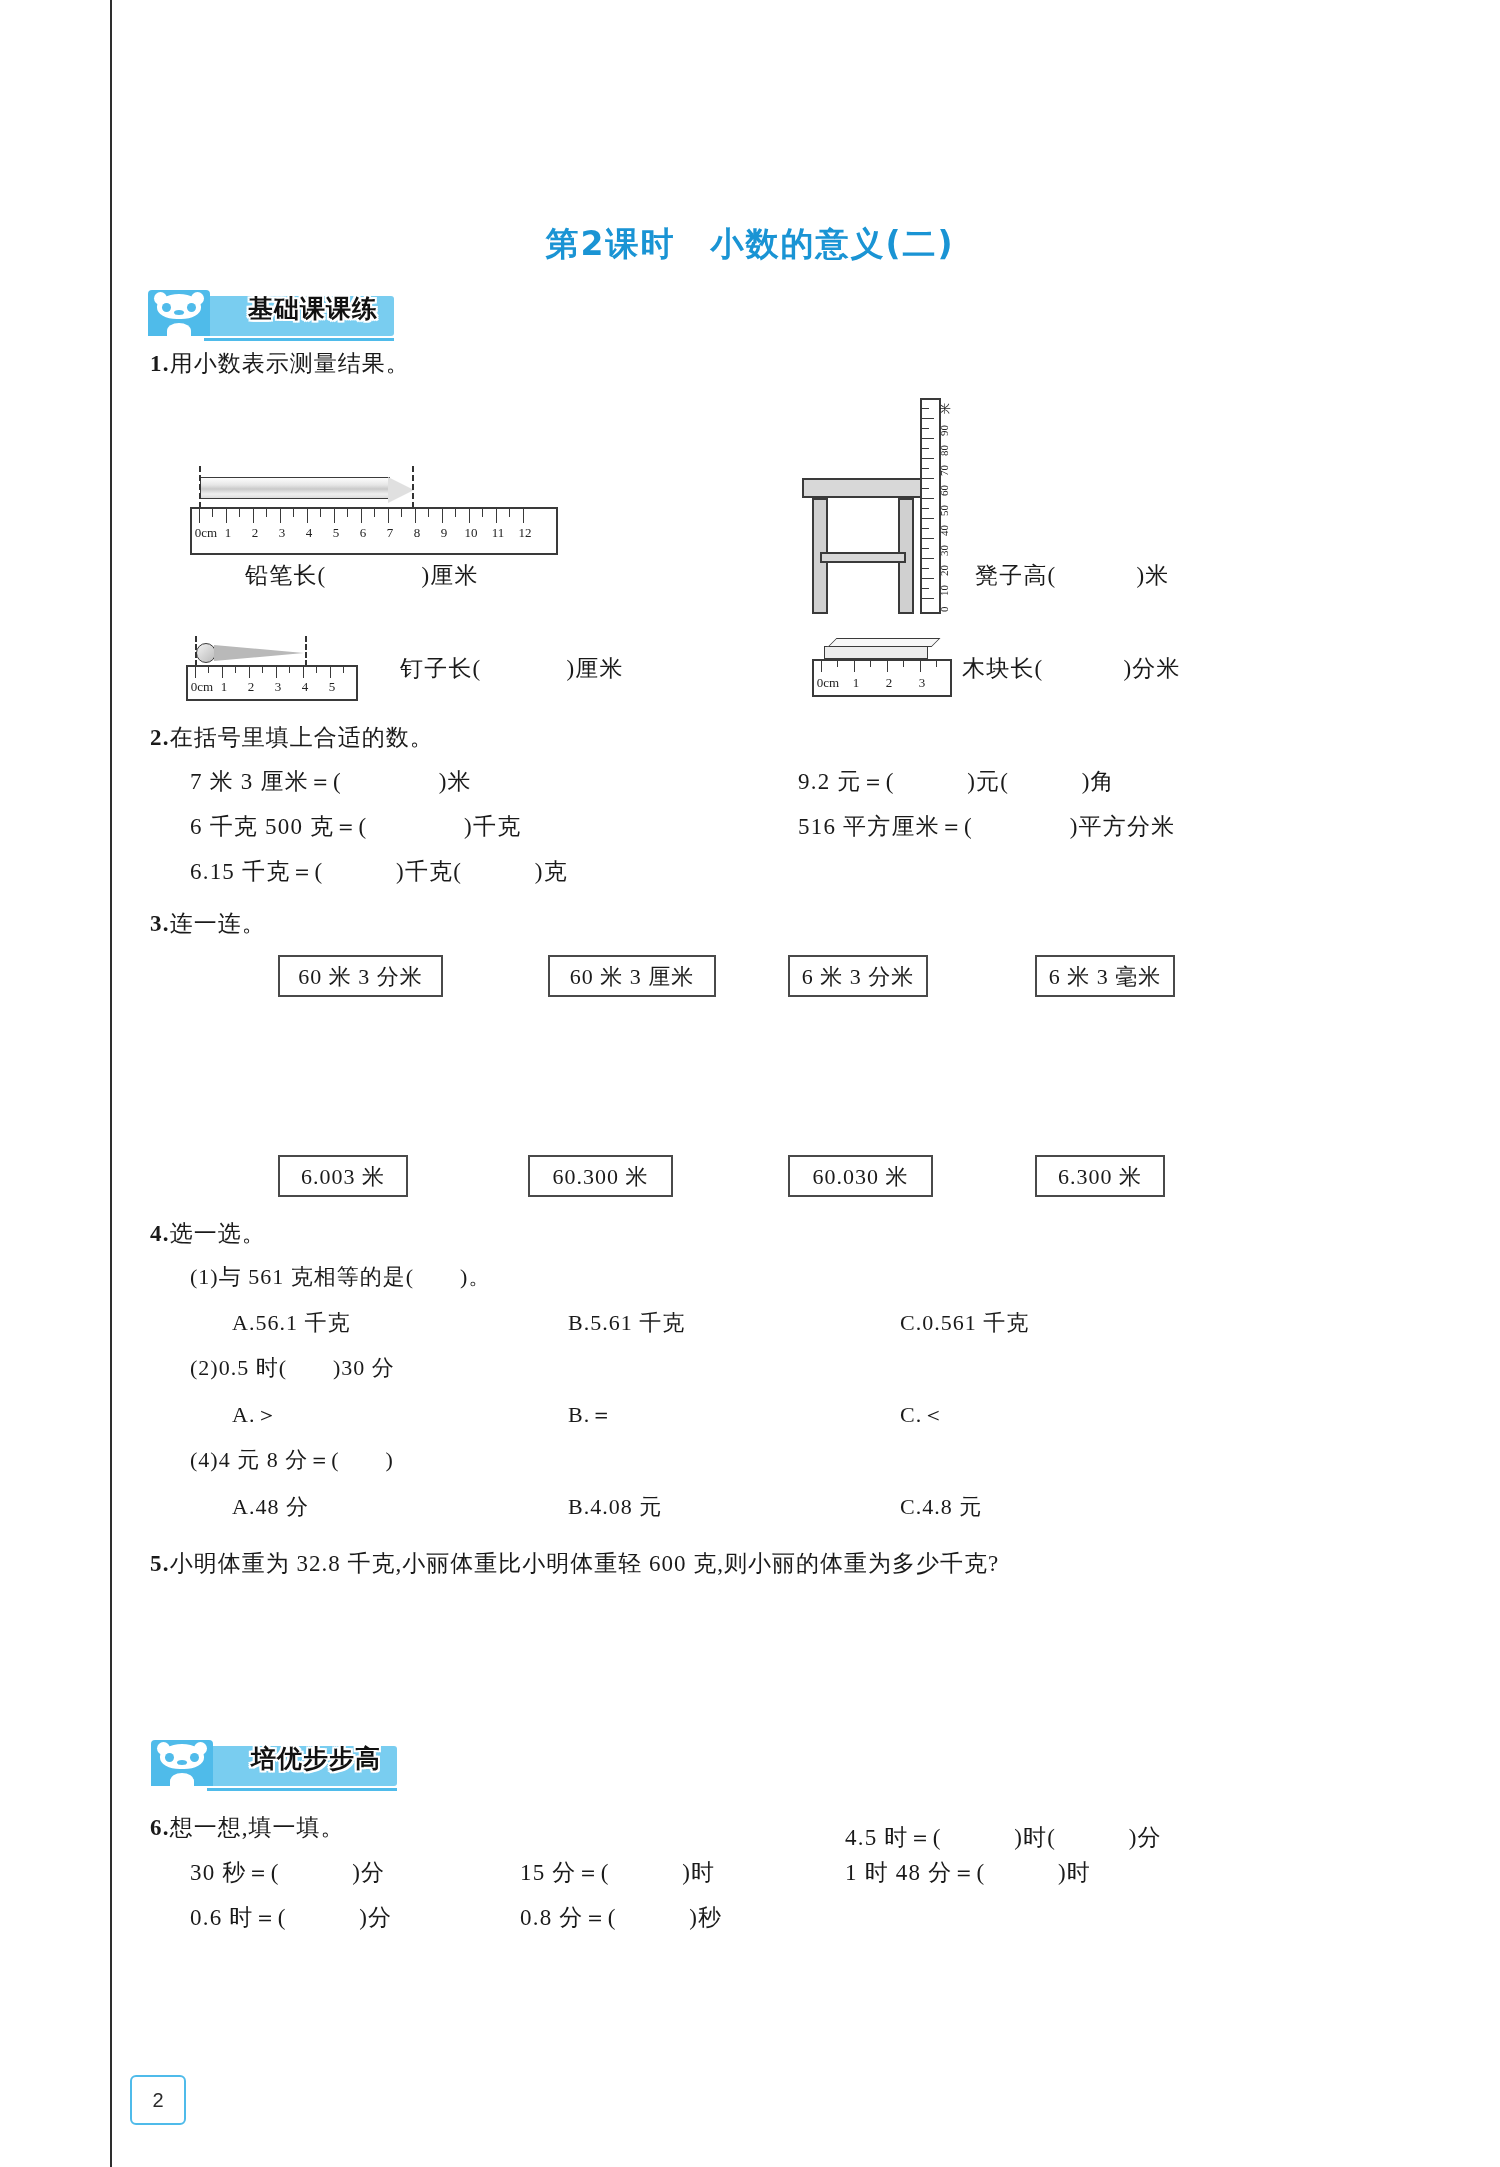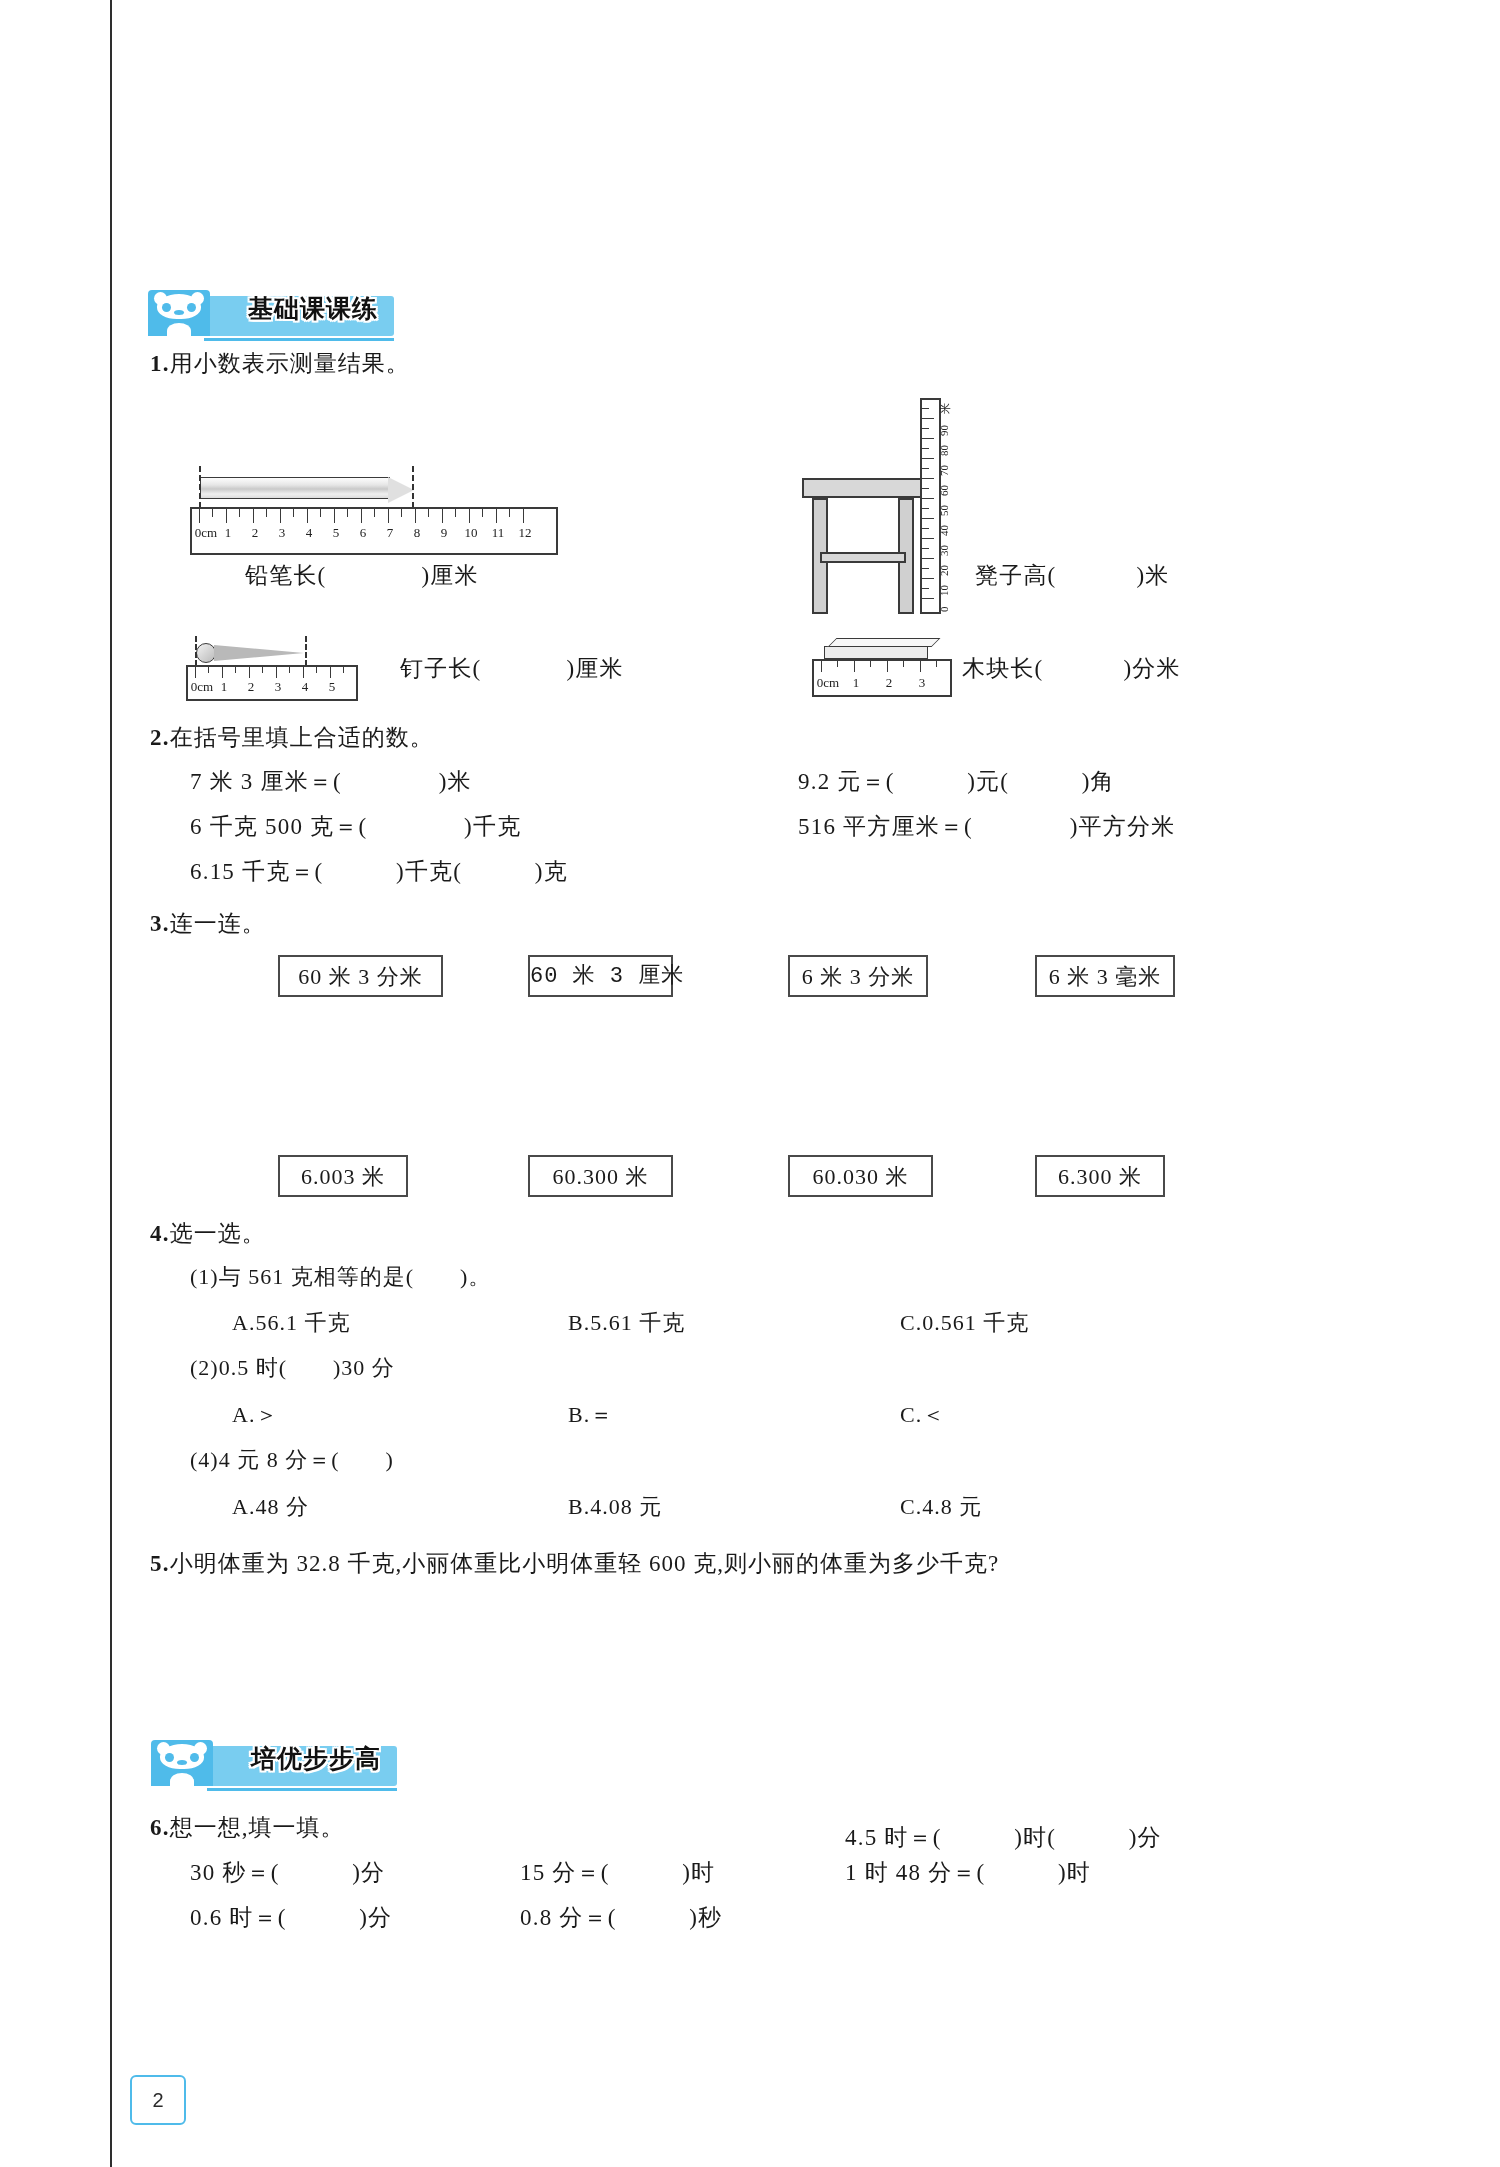--- a/index.html
+++ b/index.html
@@ -117,20 +117,21 @@
     font-family:"Liberation Sans",sans-serif;
   }
 </style>
 </head>
 <body>
 
 <div class="page">
 
   <div class="margin-rule"></div>
 
+  <div class="title">第2课时　小数的意义(二)</div>
 
   <div class="badge" style="left:148px;top:290px;width:250px;">
     <div class="ribbon" style="width:190px;"></div>
     <div class="bearbox">
       <div class="ear l"></div>
         <div class="ear r"></div>
       <div class="bear-head"></div>
       <div class="eye l"></div>
         <div class="eye r"></div>
       <div class="snout"></div>
@@ -295,21 +296,21 @@
   <div class="line" style="left:190px;top:766px;">7 米 3 厘米＝(　　　　)米</div>
   <div class="line" style="left:190px;top:811px;">6 千克 500 克＝(　　　　)千克</div>
   <div class="line" style="left:190px;top:856px;">6.15 千克＝(　　　)千克(　　　)克</div>
   <div class="line" style="left:798px;top:766px;">9.2 元＝(　　　)元(　　　)角</div>
   <div class="line" style="left:798px;top:811px;">516 平方厘米＝(　　　　)平方分米</div>
 
   <div class="line" style="left:150px;top:908px;">
     <span class="qnum">3.</span><span class="qtext">连一连。</span>
   </div>
   <div class="mbox" style="left:278px;top:955px;width:165px;">60 米 3 分米</div>
-  <div class="mbox" style="left:528px;top:955px;width:145px;font-family:Liberation Mono, monospace;">60 米 3 厘米</div>
+  <div class="mbox" style="left:548px;top:955px;width:168px;">60 米 3 厘米</div>
   <div class="mbox" style="left:788px;top:955px;width:140px;">6 米 3 分米</div>
   <div class="mbox" style="left:1035px;top:955px;width:140px;">6 米 3 毫米</div>
 
   <div class="mbox" style="left:278px;top:1155px;width:130px;">6.003 米</div>
   <div class="mbox" style="left:528px;top:1155px;width:145px;">60.300 米</div>
   <div class="mbox" style="left:788px;top:1155px;width:145px;">60.030 米</div>
   <div class="mbox" style="left:1035px;top:1155px;width:130px;">6.300 米</div>
 
   <div class="line" style="left:150px;top:1218px;">
     <span class="qnum">4.</span><span class="qtext">选一选。</span>

